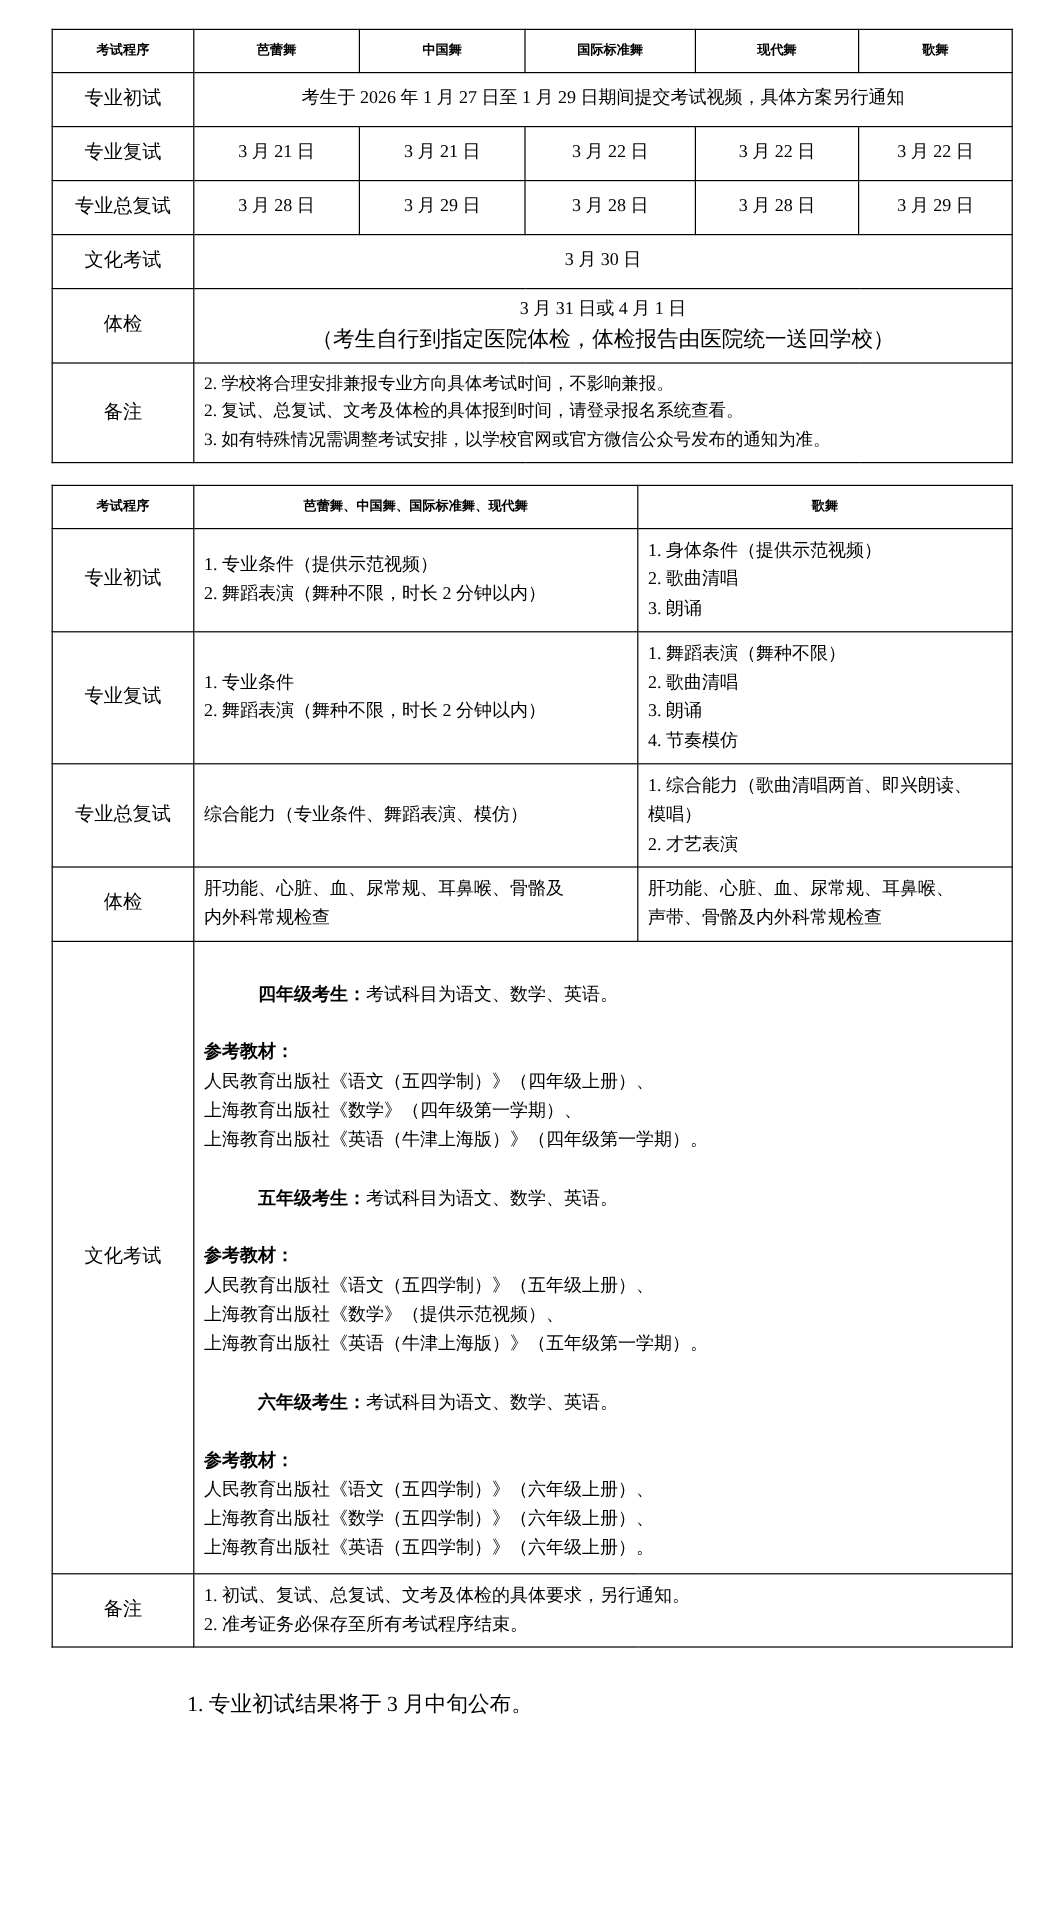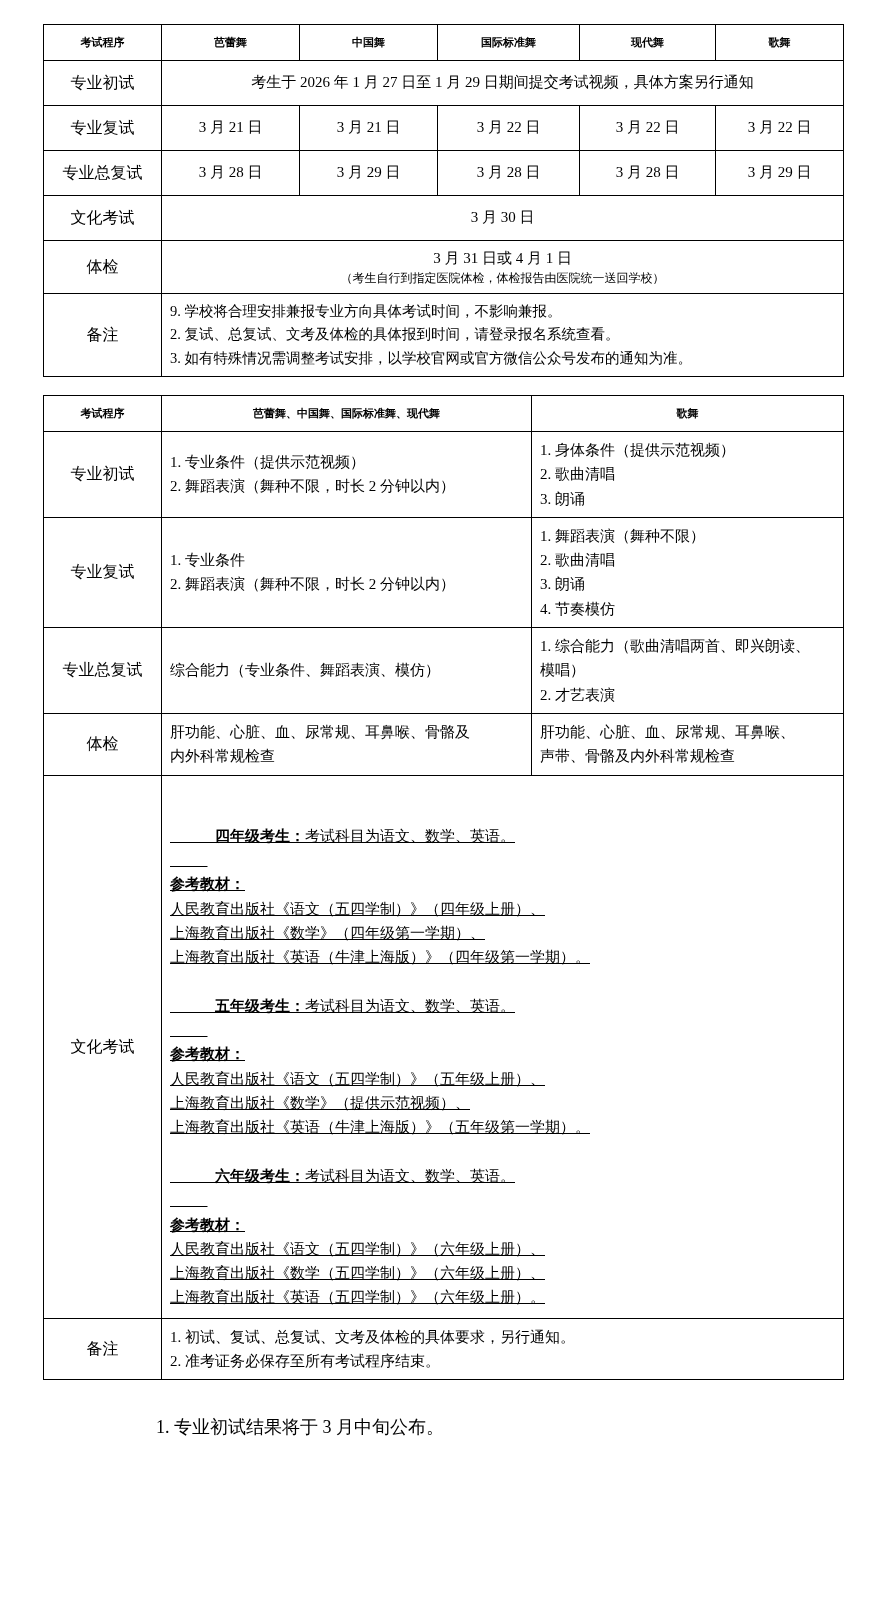--- a/index.html
+++ b/index.html
@@ -63,42 +63,41 @@
     text-align: center;
   }
   td.lft {
     text-align: left;
   }
   .note-lines > div {
     font-size: 14.5px;
     line-height: 1.62;
   }
   .small-note {
-    font-size: 12px;
+    font-size: 18px;
   }
   .para {
     font-size: 18px;
     line-height: 1.9;
     margin: 0 0 2px 0;
     padding-left: 98px;
   }
   .para.indent2 {
     padding-left: 128px;
   }
   .spacer-lg { height: 30px; }
   .spacer-md { height: 18px; }
   .tbl2-body {
     font-size: 15px;
     line-height: 1.62;
   }
   .tbl2-body div { white-space: pre-wrap; }
   .culture-cell {
-    padding-top: 24px;
+    padding-top: 8px;
     padding-bottom: 8px;
-    text-decoration: underline;
   }
   .bold-inline { font-weight: bold; }
 </style>
 </head>
 <body>
 
 <div class="page">
 
 
 
@@ -147,21 +146,21 @@
       <tr>
         <td class="rowhdr">体检</td>
         <td class="ctr" colspan="5">
           <div>3 月 31 日或 4 月 1 日</div>
           <div class="small-note">（考生自行到指定医院体检，体检报告由医院统一送回学校）</div>
         </td>
       </tr>
       <tr>
         <td class="rowhdr">备注</td>
         <td class="lft note-lines" colspan="5">
-          <div>9. 学校将合理安排兼报专业方向具体考试时间，不影响兼报。</div>
+          <div>2. 学校将合理安排兼报专业方向具体考试时间，不影响兼报。</div>
           <div>2. 复试、总复试、文考及体检的具体报到时间，请登录报名系统查看。</div>
           <div>3. 如有特殊情况需调整考试安排，以学校官网或官方微信公众号发布的通知为准。</div>
         </td>
       </tr>
     </tbody>
   </table>
 
   <div class="spacer-md"></div>
 
 

